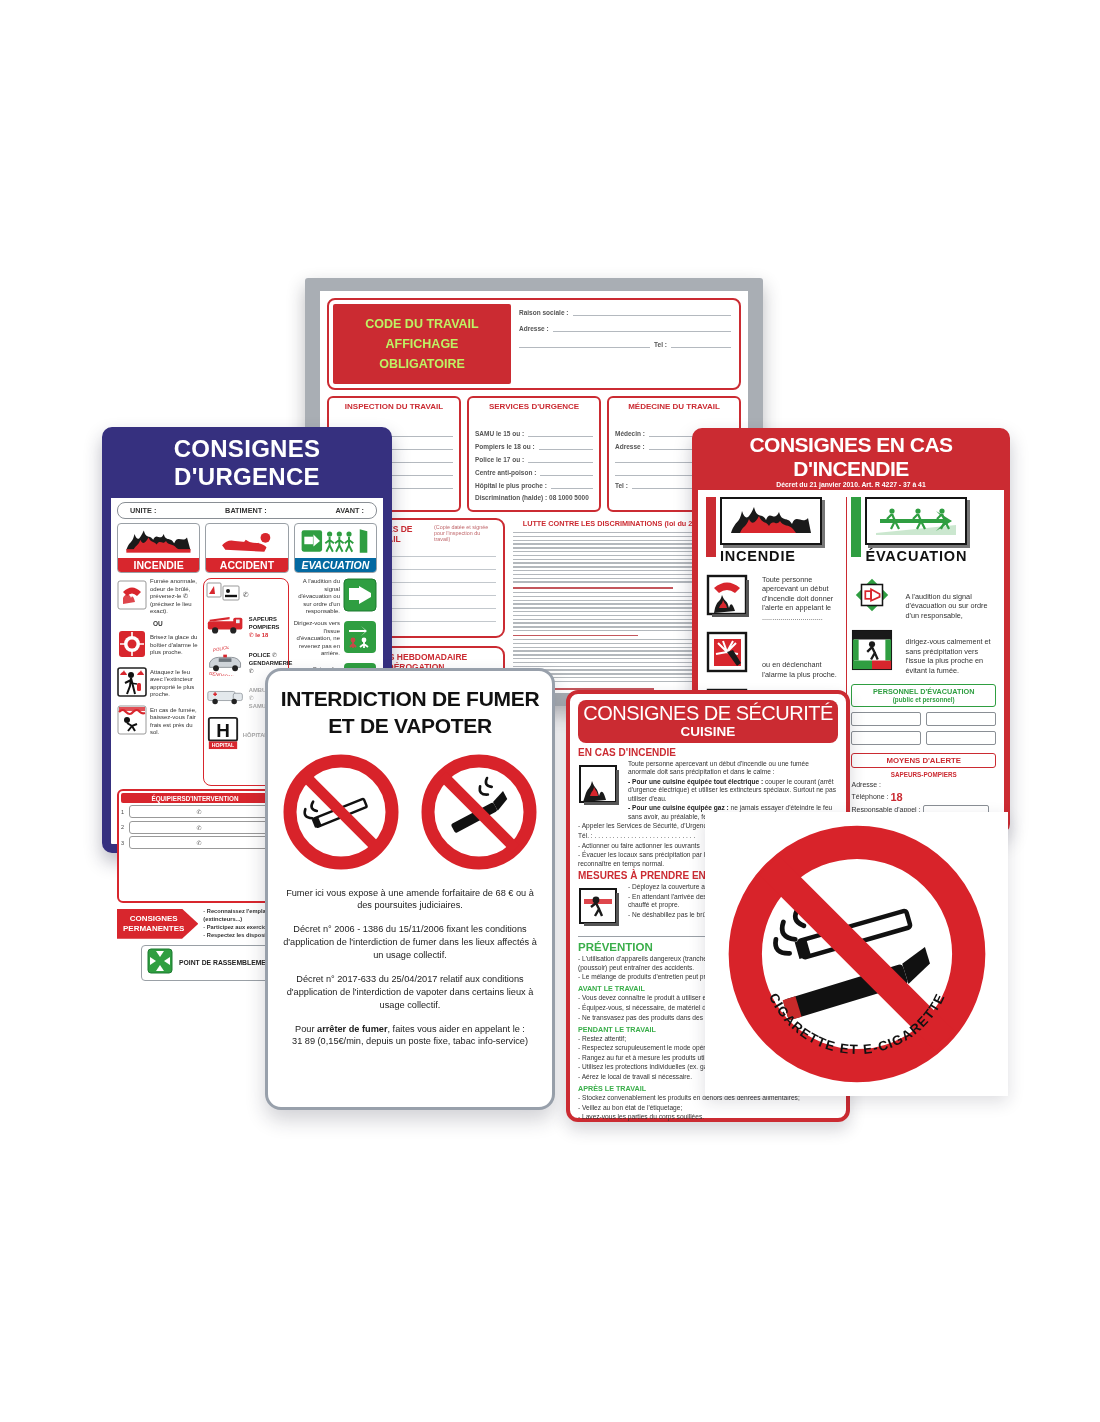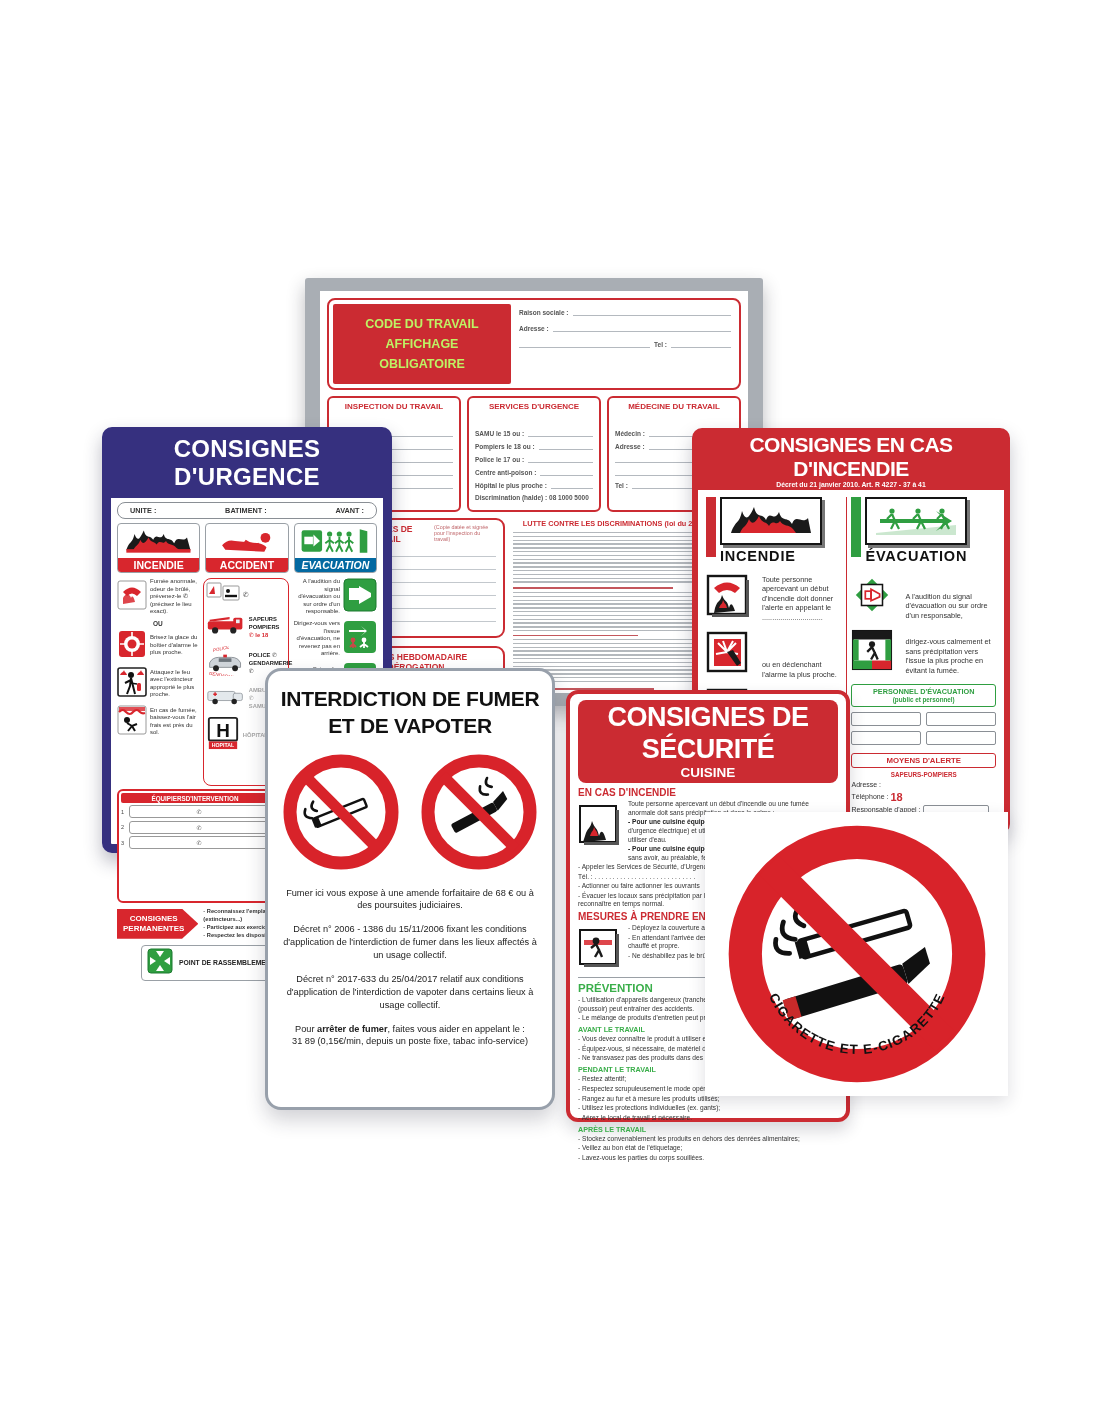--- a/index.html
+++ b/index.html
@@ -110,21 +110,21 @@
   
   .fum{left:265px;top:668px;width:290px;height:442px;background:#fff;border:3px solid #98a0ab;
        border-radius:16px;z-index:3;box-shadow:0 10px 20px rgba(30,30,50,.20);padding:14px 8px;text-align:center;}
   .fum-title{font-size:21px;font-weight:bold;color:#111;line-height:1.3;letter-spacing:-.3px;}
   .fum-picts{display:flex;justify-content:center;gap:18px;margin:12px 0 4px;}
   .fum-p{font-size:9.2px;color:#222;margin:11px 6px 0;line-height:1.4;}
   
   .cui{left:566px;top:690px;width:284px;height:432px;background:#fff;border:4px solid #cb2b32;
        border-radius:12px;z-index:3;padding:6px 8px;box-shadow:0 8px 16px rgba(30,30,50,.18);}
   .cui-head{background:#cb2b32;border-radius:8px;color:#fff;text-align:center;padding:1px 0 4px;margin-bottom:4px;}
-  .cui-head .t1{font-weight:bold;font-size:27px;letter-spacing:-.5px;line-height:1.2;}
+  .cui-head .t1{font-weight:normal;font-size:20px;letter-spacing:-.5px;line-height:1.2;}
   .cui-head .t2{font-weight:bold;font-size:13.5px;line-height:1;}
   .cui h3{color:#cb2b32;font-size:10px;margin:2px 0;font-weight:bold;}
   .cui h3.green{color:#3aae4a;font-size:11.5px;margin-top:4px;}
   .cui h4{color:#3aae4a;font-size:7.2px;margin:2.5px 0 1px;font-weight:bold;}
   .cui-sec{display:flex;gap:6px;}
   .cui-sec .ic{flex:none;margin-top:4px;}
   .cl{font-size:6.6px;color:#333;line-height:1.3;margin-bottom:1px;}
   .cl b{color:#222;}
   .cui-div{border-top:1px solid #9aa0a6;margin:5px 30px 3px 0;}
   

